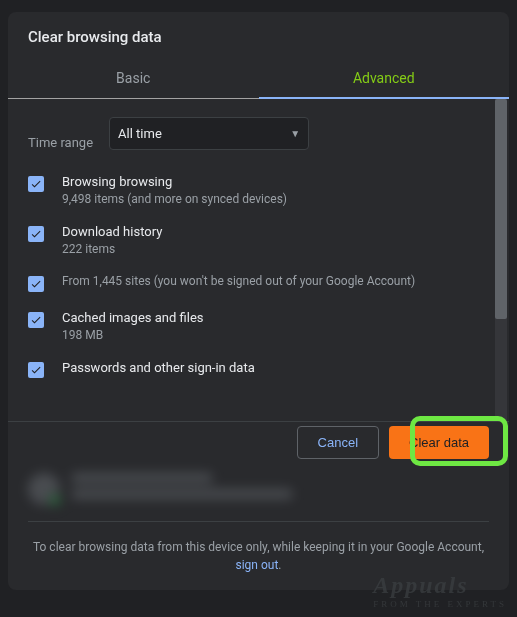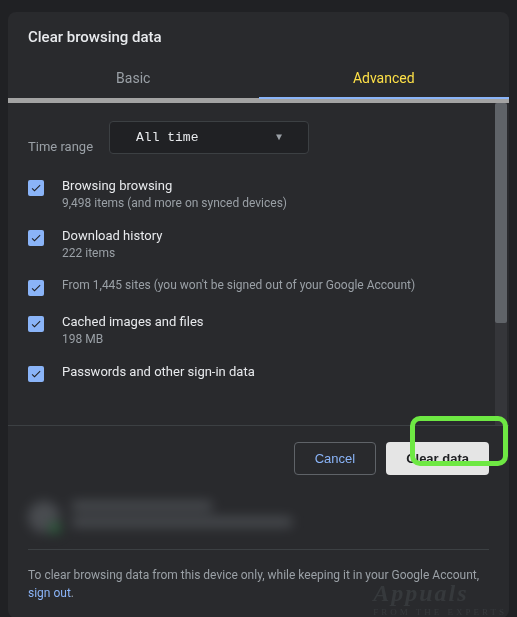--- a/index.html
+++ b/index.html
@@ -20,33 +20,33 @@
       position: relative;
     }
     .dialog-title {
       padding: 16px 20px 12px 20px;
       font-size: 15px;
       font-weight: 500;
       color: #e8eaed;
     }
     .tabs {
       display: flex;
-      border-bottom: 5px solid #a3a3a3;
+      border-bottom: 1px solid #a3a3a3;
     }
     .tab {
       flex: 1;
       text-align: center;
       padding: 12px 0;
       font-size: 14px;
       color: #9aa0a6;
       cursor: pointer;
       position: relative;
     }
     .tab.active {
-      color: #fde047;
+      color: #84cc16;
     }
     .tab.active::after {
       content: '';
       position: absolute;
       bottom: -1px;
       left: 0;
       right: 0;
       height: 2px;
       background: #8ab4f8;
     }
@@ -63,27 +63,26 @@
       margin-bottom: 24px;
     }
     .time-range-label {
       font-size: 13px;
       color: #9aa0a6;
     }
     .dropdown {
       background: #202124;
       border: 1px solid #3c4043;
       border-radius: 4px;
-      padding: 8px 26px;
+      padding: 8px 8px;
       display: flex;
       align-items: center;
       justify-content: space-between;
       width: 200px;
       cursor: pointer;
-      font-family: Liberation Mono, monospace;
     }
     .dropdown-value {
       font-size: 13px;
       color: #e8eaed;
     }
     .dropdown-arrow {
       font-size: 10px;
       color: #9aa0a6;
     }
     .option-row {
@@ -130,42 +129,42 @@
     .scrollbar-thumb {
       position: absolute;
       right: 2px;
       top: 0;
       width: 12px;
       height: 220px;
       background: #5f6368;
       border-radius: 2px;
     }
     .footer {
-      padding: 16px 20px;
+      padding: 4px 20px;
       display: flex;
       justify-content: flex-end;
       gap: 10px;
       border-top: 1px solid #3c4043;
     }
     .btn {
       padding: 8px 20px;
       border-radius: 4px;
       font-size: 13px;
       cursor: pointer;
       border: none;
     }
     .btn-cancel {
       background: transparent;
       border: 1px solid #5f6368;
       color: #8ab4f8;
     }
     .btn-primary {
-      background: #e5e5e5;
+      background: #f97316;
       color: #202124;
-      font-weight: 700;
+      font-weight: 400;
     }
     .highlight-box {
       position: absolute;
       border: 5px solid #6ee843;
       border-radius: 10px;
       pointer-events: none;
     }
     .bottom-section {
       padding: 10px 20px 16px 20px;
     }
@@ -191,25 +190,26 @@
     }
     .blur-lines { flex: 1; }
     .blur-line { height: 10px; background: #5f6368; border-radius: 2px; margin-bottom: 6px; }
     .blur-line.w1 { width: 140px; }
     .blur-line.w2 { width: 220px; }
     .divider { height:1px; background:#3c4043; margin-bottom: 16px; }
     .info-text {
       font-size: 12px;
       color: #9aa0a6;
       line-height: 1.5;
+      text-align: center;
     }
     .link { color: #8ab4f8; cursor: pointer; }
     .watermark {
       position: absolute;
-      bottom: 0;
+      bottom: 8px;
       right: 10px;
       color: #3c4043;
       font-family: serif;
       text-align: left;
       opacity: 0.7;
       pointer-events: none;
     }
     .watermark .big { font-size: 24px; font-weight: bold; font-style: italic; letter-spacing: 2px; }
     .watermark .small { font-size: 9px; letter-spacing: 3px; }
   </style>

